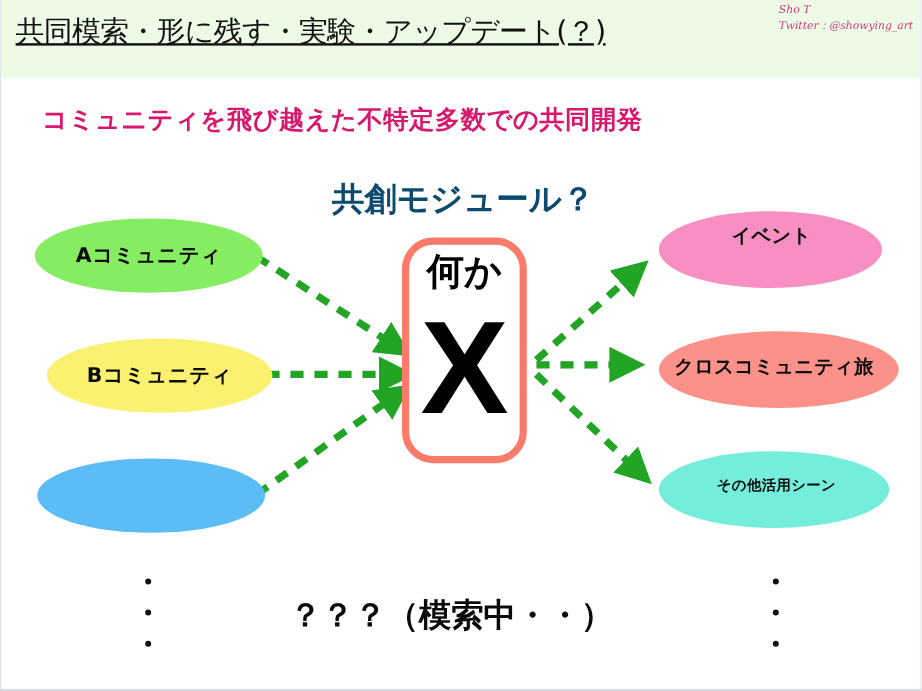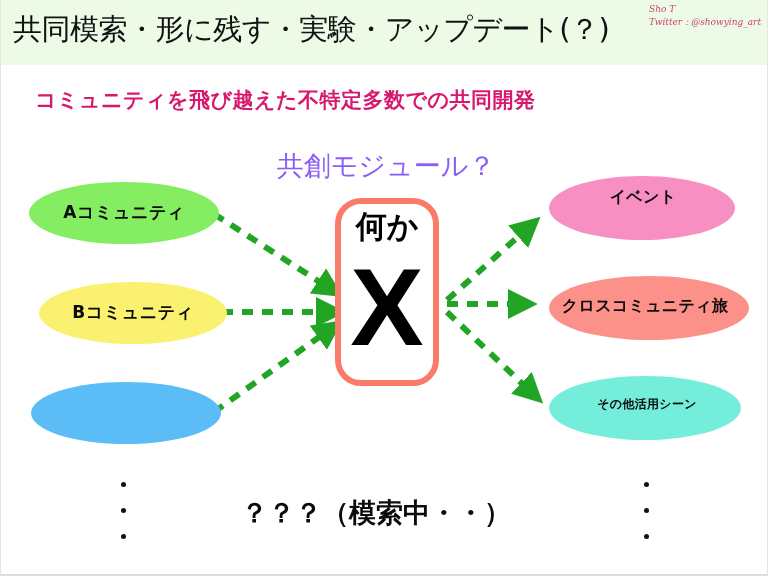--- a/index.html
+++ b/index.html
@@ -32,26 +32,27 @@
     top: 0;
     width: 768px;
     height: 65px;
     background: #edfae6;
   }
   #slide-title {
     position: absolute;
     left: 12px;
     top: 10px;
     width: 620px;
-    font-size: 29px;
+    font-size: 24px;
     font-weight: 500;
     color: #111111;
     letter-spacing: -0.5px;
     white-space: nowrap;
     font-family: "DejaVu Sans", "Liberation Sans", sans-serif;
+    text-decoration: underline;
   }
   #credit {
     position: absolute;
     right: 6px;
     top: 3px;
     text-align: left;
     color: #cc3f77;
     font-size: 9px;
     line-height: 13px;
     font-family: "DejaVu Serif", "Liberation Serif", serif;
@@ -73,22 +74,22 @@
   }
 
   
   #center-heading {
     position: absolute;
     left: 240px;
     top: 148px;
     width: 290px;
     text-align: center;
     font-size: 27px;
-    font-weight: normal;
-    color: #8b5cf6;
+    font-weight: bold;
+    color: #0c4a6e;
     white-space: nowrap;
     font-family: "DejaVu Sans", "Liberation Sans", sans-serif;
   }
 
   
   .ellipse {
     position: absolute;
     border-radius: 50%;
     display: flex;
     align-items: center;

